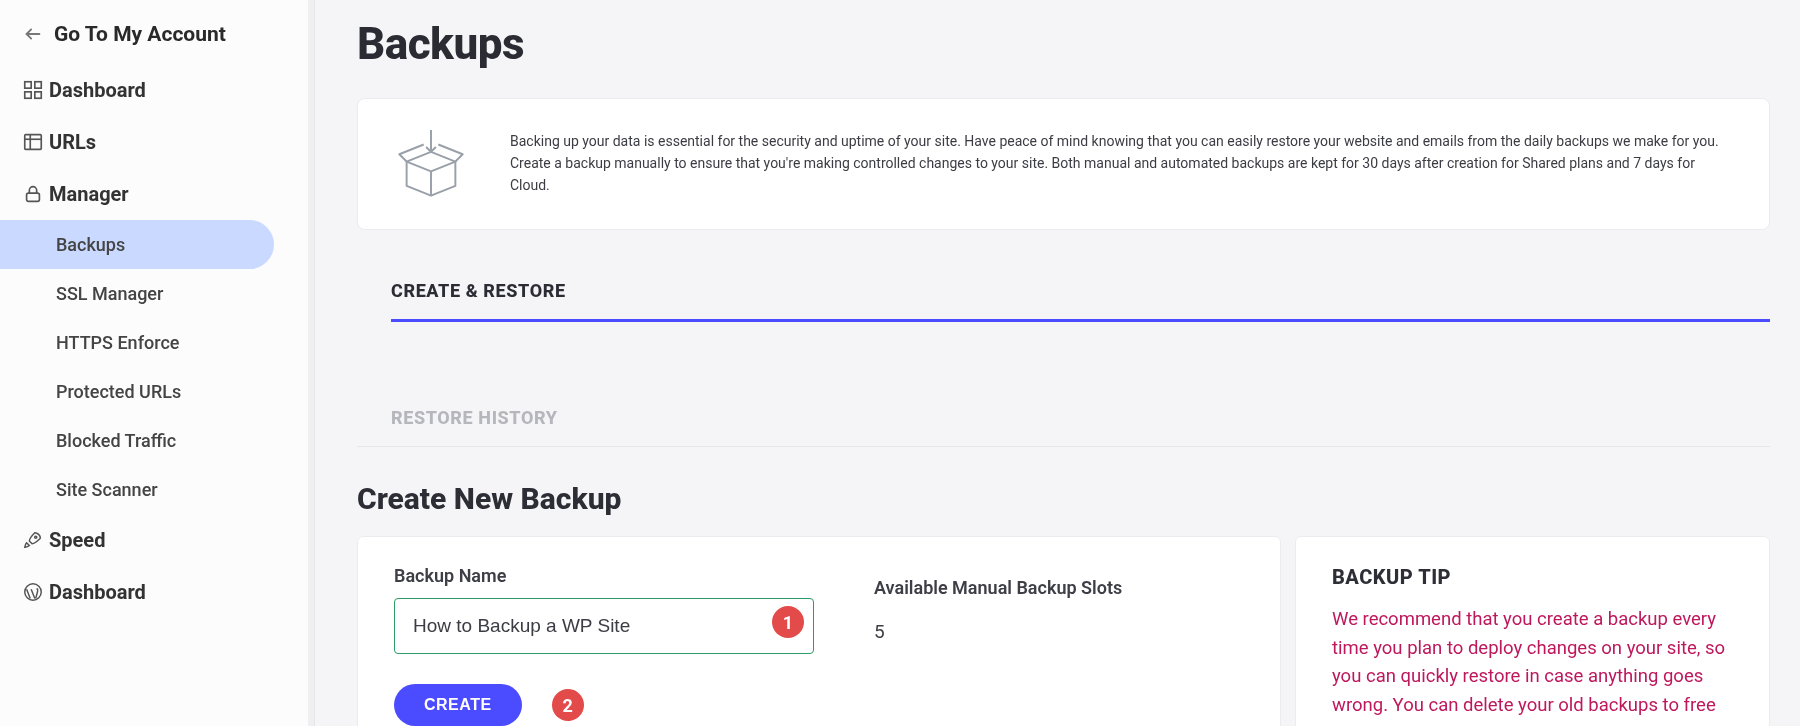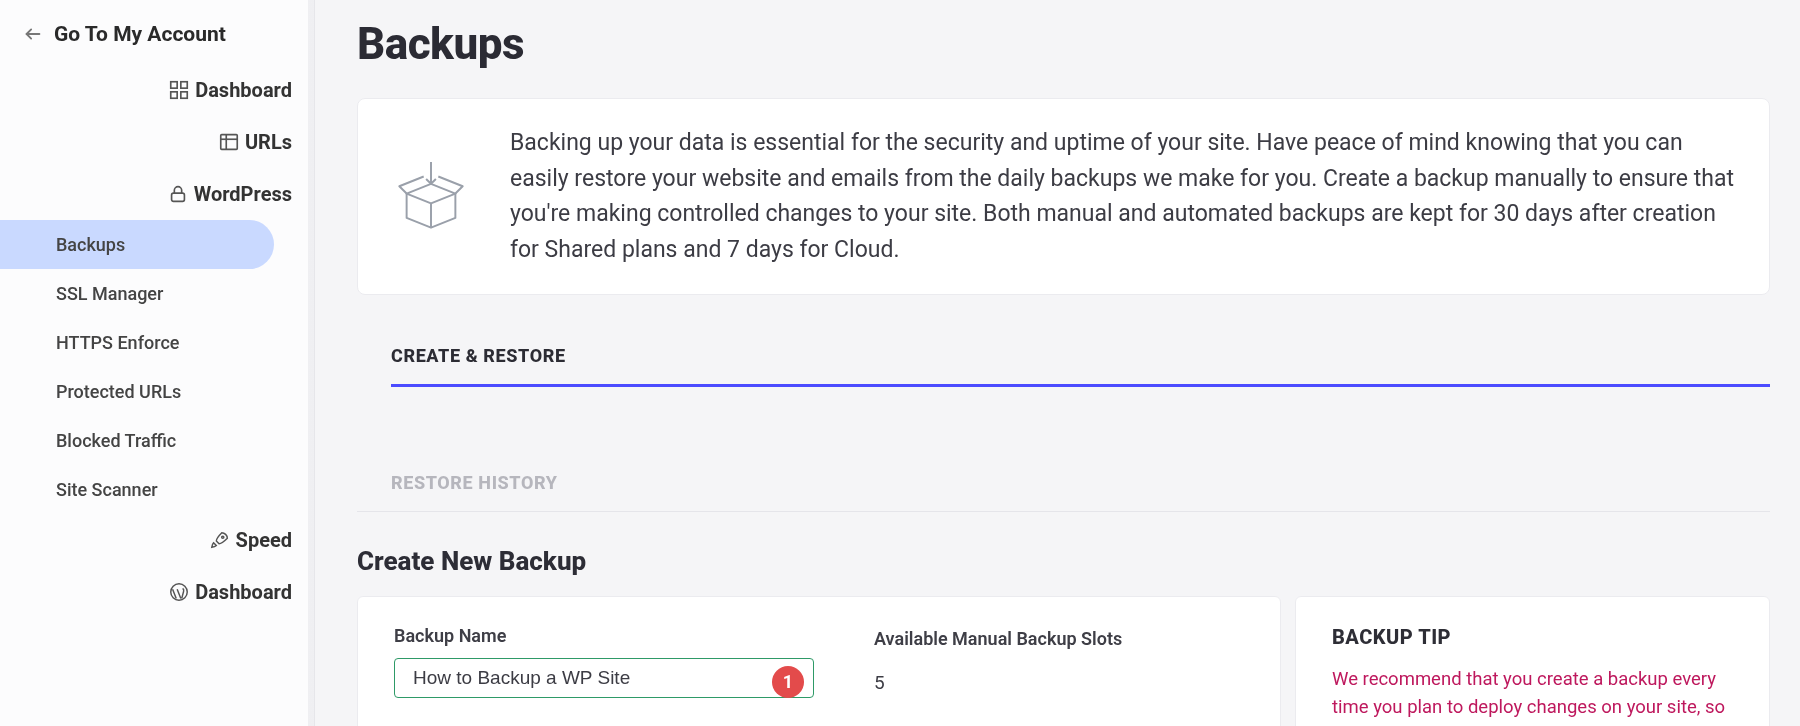--- a/index.html
+++ b/index.html
@@ -38,21 +38,20 @@
   }
   .nav-item {
     display: flex;
     align-items: center;
     gap: 5px;
     padding: 14px 22px;
     font-size: 20px;
     font-weight: 700;
     color: #333;
     cursor: pointer;
-    justify-content: flex-end;
   }
   .nav-sub {
     display: flex;
     align-items: center;
     padding: 14px 22px 14px 56px;
     font-size: 18px;
     font-weight: 500;
     color: #444;
     cursor: pointer;
   }
@@ -92,21 +91,21 @@
     display: flex;
     gap: 40px;
     align-items: center;
   }
   .info-icon {
     width: 130px;
     display:flex;
     justify-content:center;
   }
   .info-text {
-    font-size: 23px;
+    font-size: 14px;
     line-height: 1.55;
     color: #3c3c44;
   }
   
   .tabs {
     display: flex;
     gap: 70px;
     border-bottom: 1px solid #e5e5ea;
     margin-top: 34px;
     padding-left: 34px;
@@ -120,21 +119,21 @@
     padding: 16px 0 18px 0;
     cursor: pointer;
     text-transform: uppercase;
   }
   .tab.active {
     color: #2c2c34;
     border-bottom: 3px solid #4b4bff;
     margin-bottom: -1px;
   }
   .section-title {
-    font-size: 26px;
+    font-size: 30px;
     font-weight: 800;
     color: #2d2d36;
     margin: 34px 0 20px 0;
   }
   .create-row {
     display: flex;
     gap: 14px;
   }
   .panel {
     background: #fff;
@@ -150,21 +149,21 @@
     font-weight: 600;
     color: #3e3e46;
     margin-bottom: 12px;
   }
   .input-wrap {
     position: relative;
     width: 420px;
   }
   .text-input {
     width: 100%;
-    height: 40px;
+    height: 56px;
     border: 1px solid #2e9a67;
     border-radius: 4px;
     padding: 0 50px 0 18px;
     font-size: 19px;
     color: #3c3c44;
     outline: none;
   }
   .badge {
     position: absolute;
     width: 32px;
@@ -180,21 +179,21 @@
   }
   .badge.in-input { right: 10px; top: 8px; }
   .slots-value {
     font-size: 19px;
     color: #3c3c44;
     padding-top: 10px;
   }
   .create-btn-row {
     display:flex;
     align-items:center;
-    gap: 6px;
+    gap: 30px;
     margin-top: 30px;
   }
   .btn-primary {
     background: #4b4bff;
     color: #fff;
     font-weight: 800;
     font-size: 16px;
     letter-spacing: 0.5px;
     border: none;
     border-radius: 28px;
@@ -264,21 +263,21 @@
       <span>URLs</span>
     </div>
 
     <div class="nav-item">
       <span class="icon">
         <svg viewBox="0 0 24 24" fill="none" stroke="#555" stroke-width="1.8">
             <rect x="5" y="11" width="14" height="9" rx="2"></rect>
             <path d="M8 11V8a4 4 0 0 1 8 0v3"></path>
           </svg>
       </span>
-      <span>WordPress</span>
+      <span>Manager</span>
     </div>
 
     <div class="nav-sub active">
       <span>Backups</span>
     </div>
     <div class="nav-sub">
       <span>SSL Manager</span>
     </div>
     <div class="nav-sub">
       <span>HTTPS Enforce</span>

